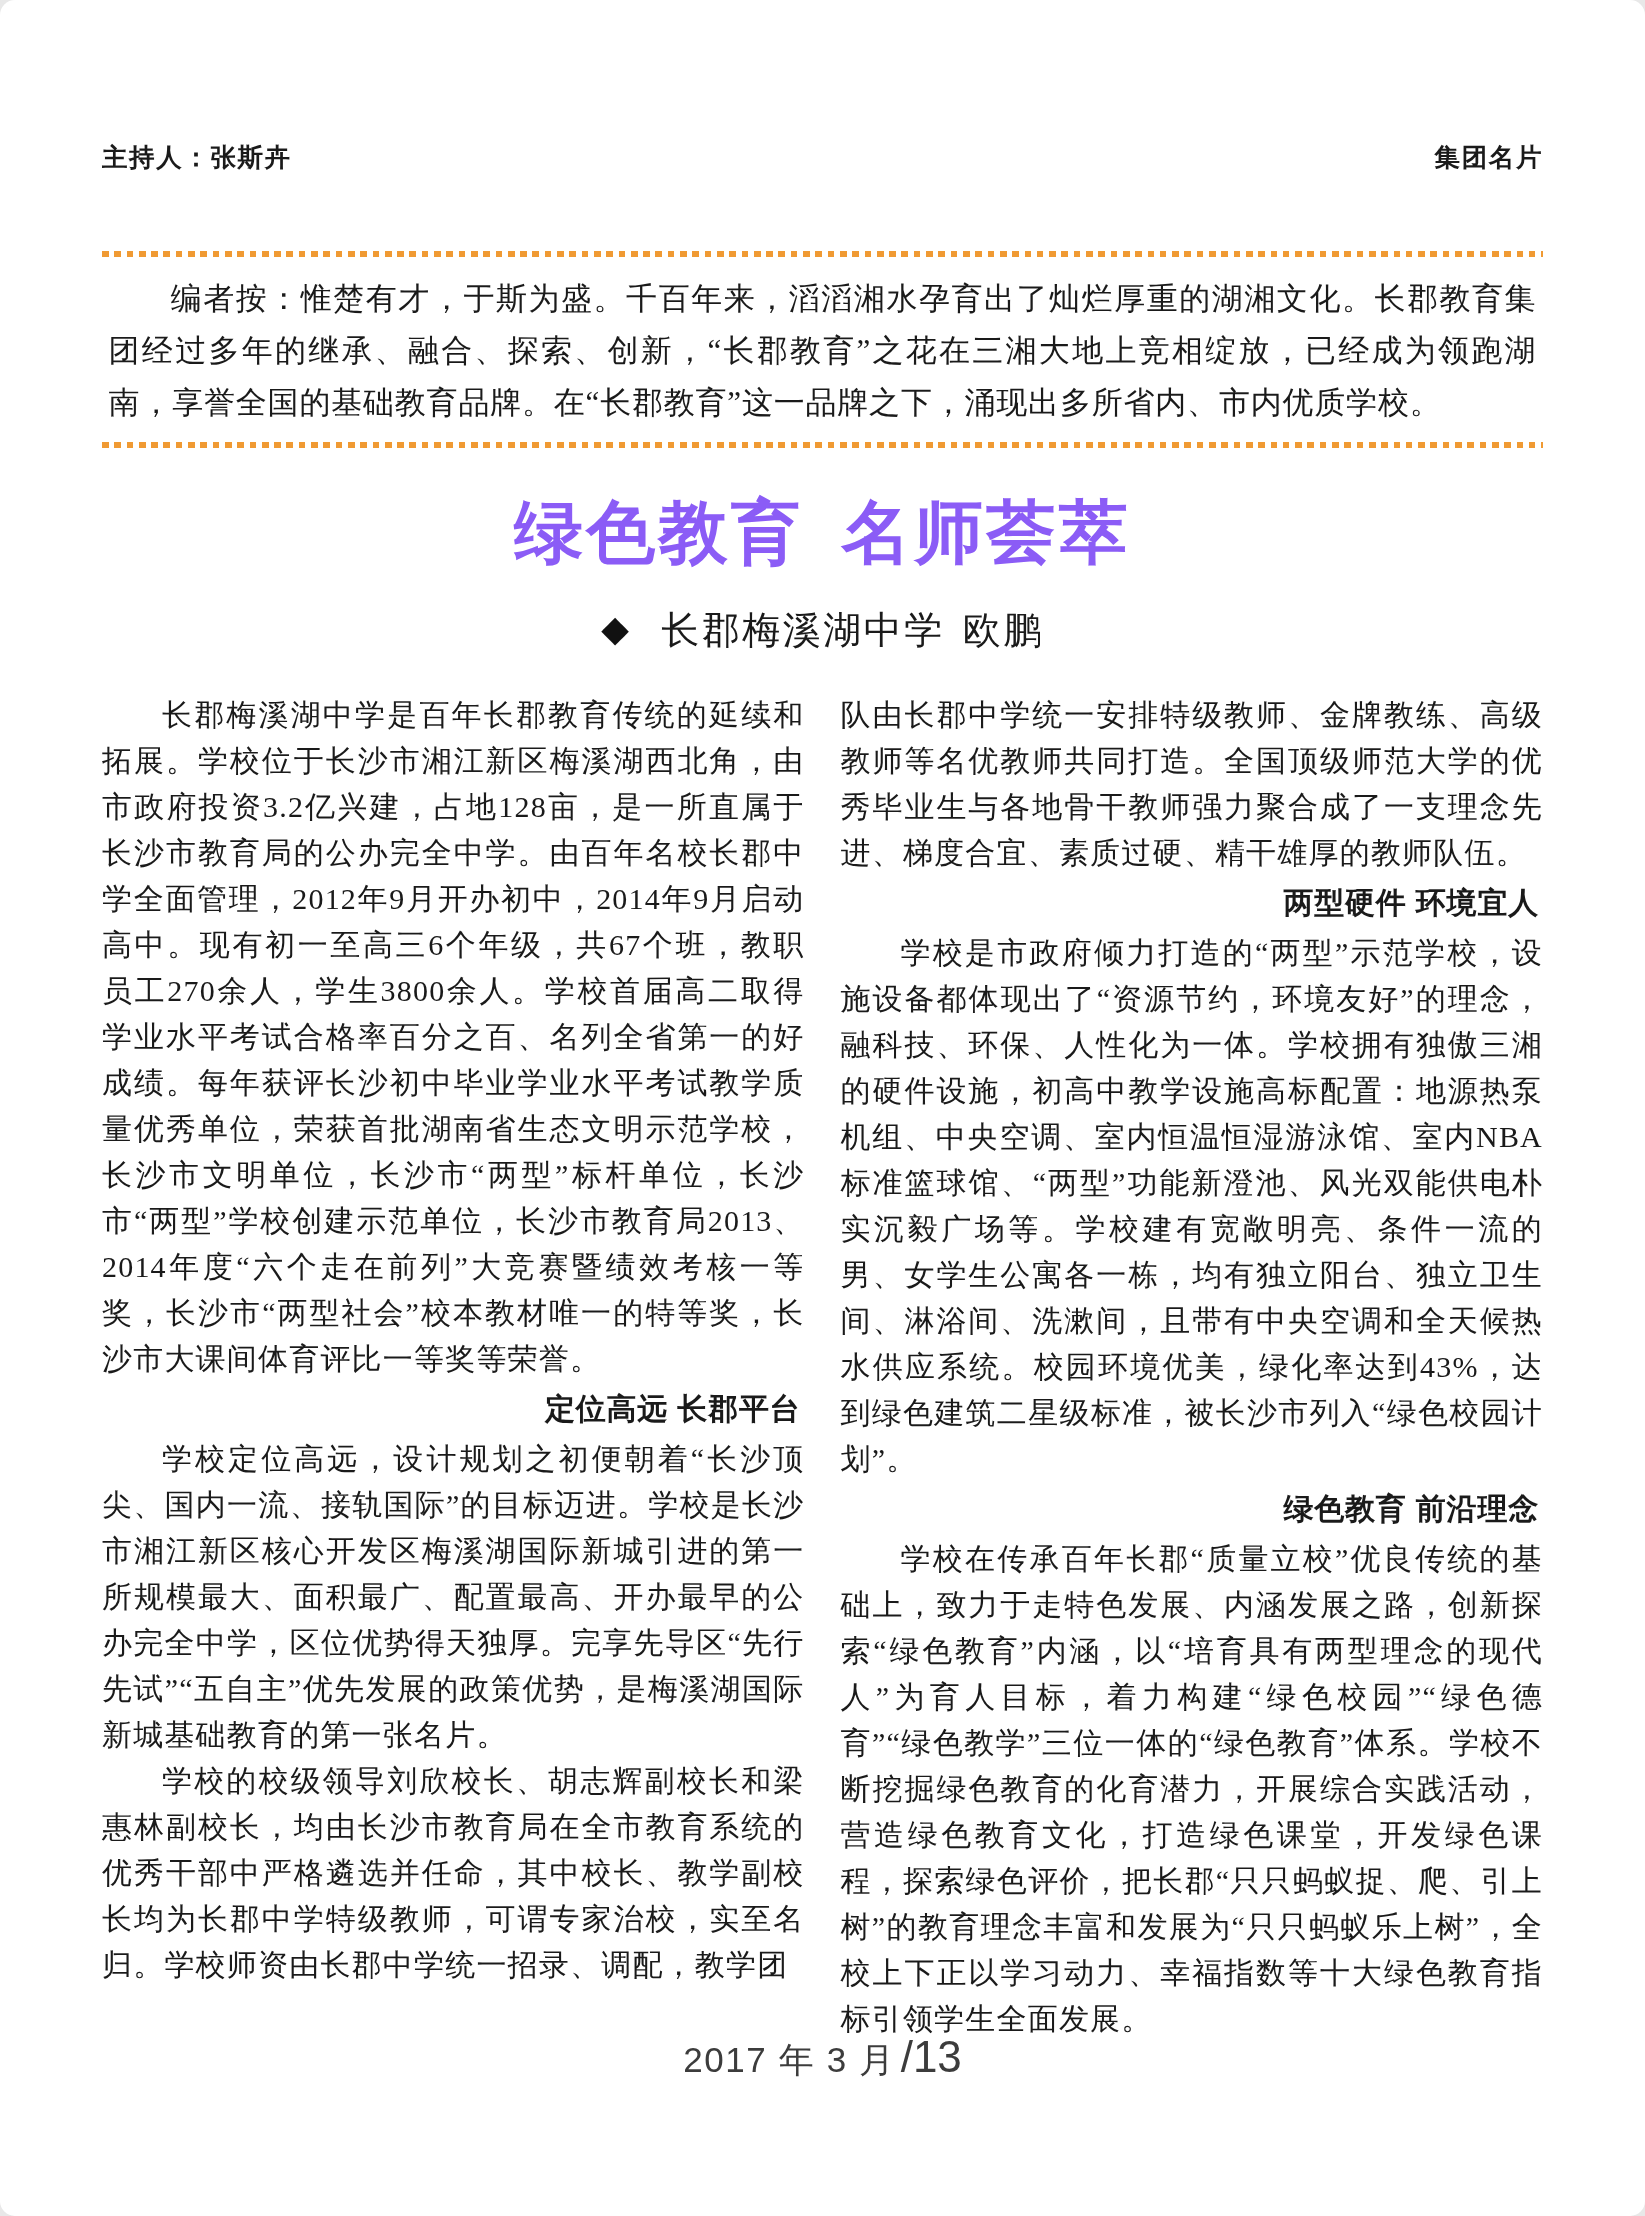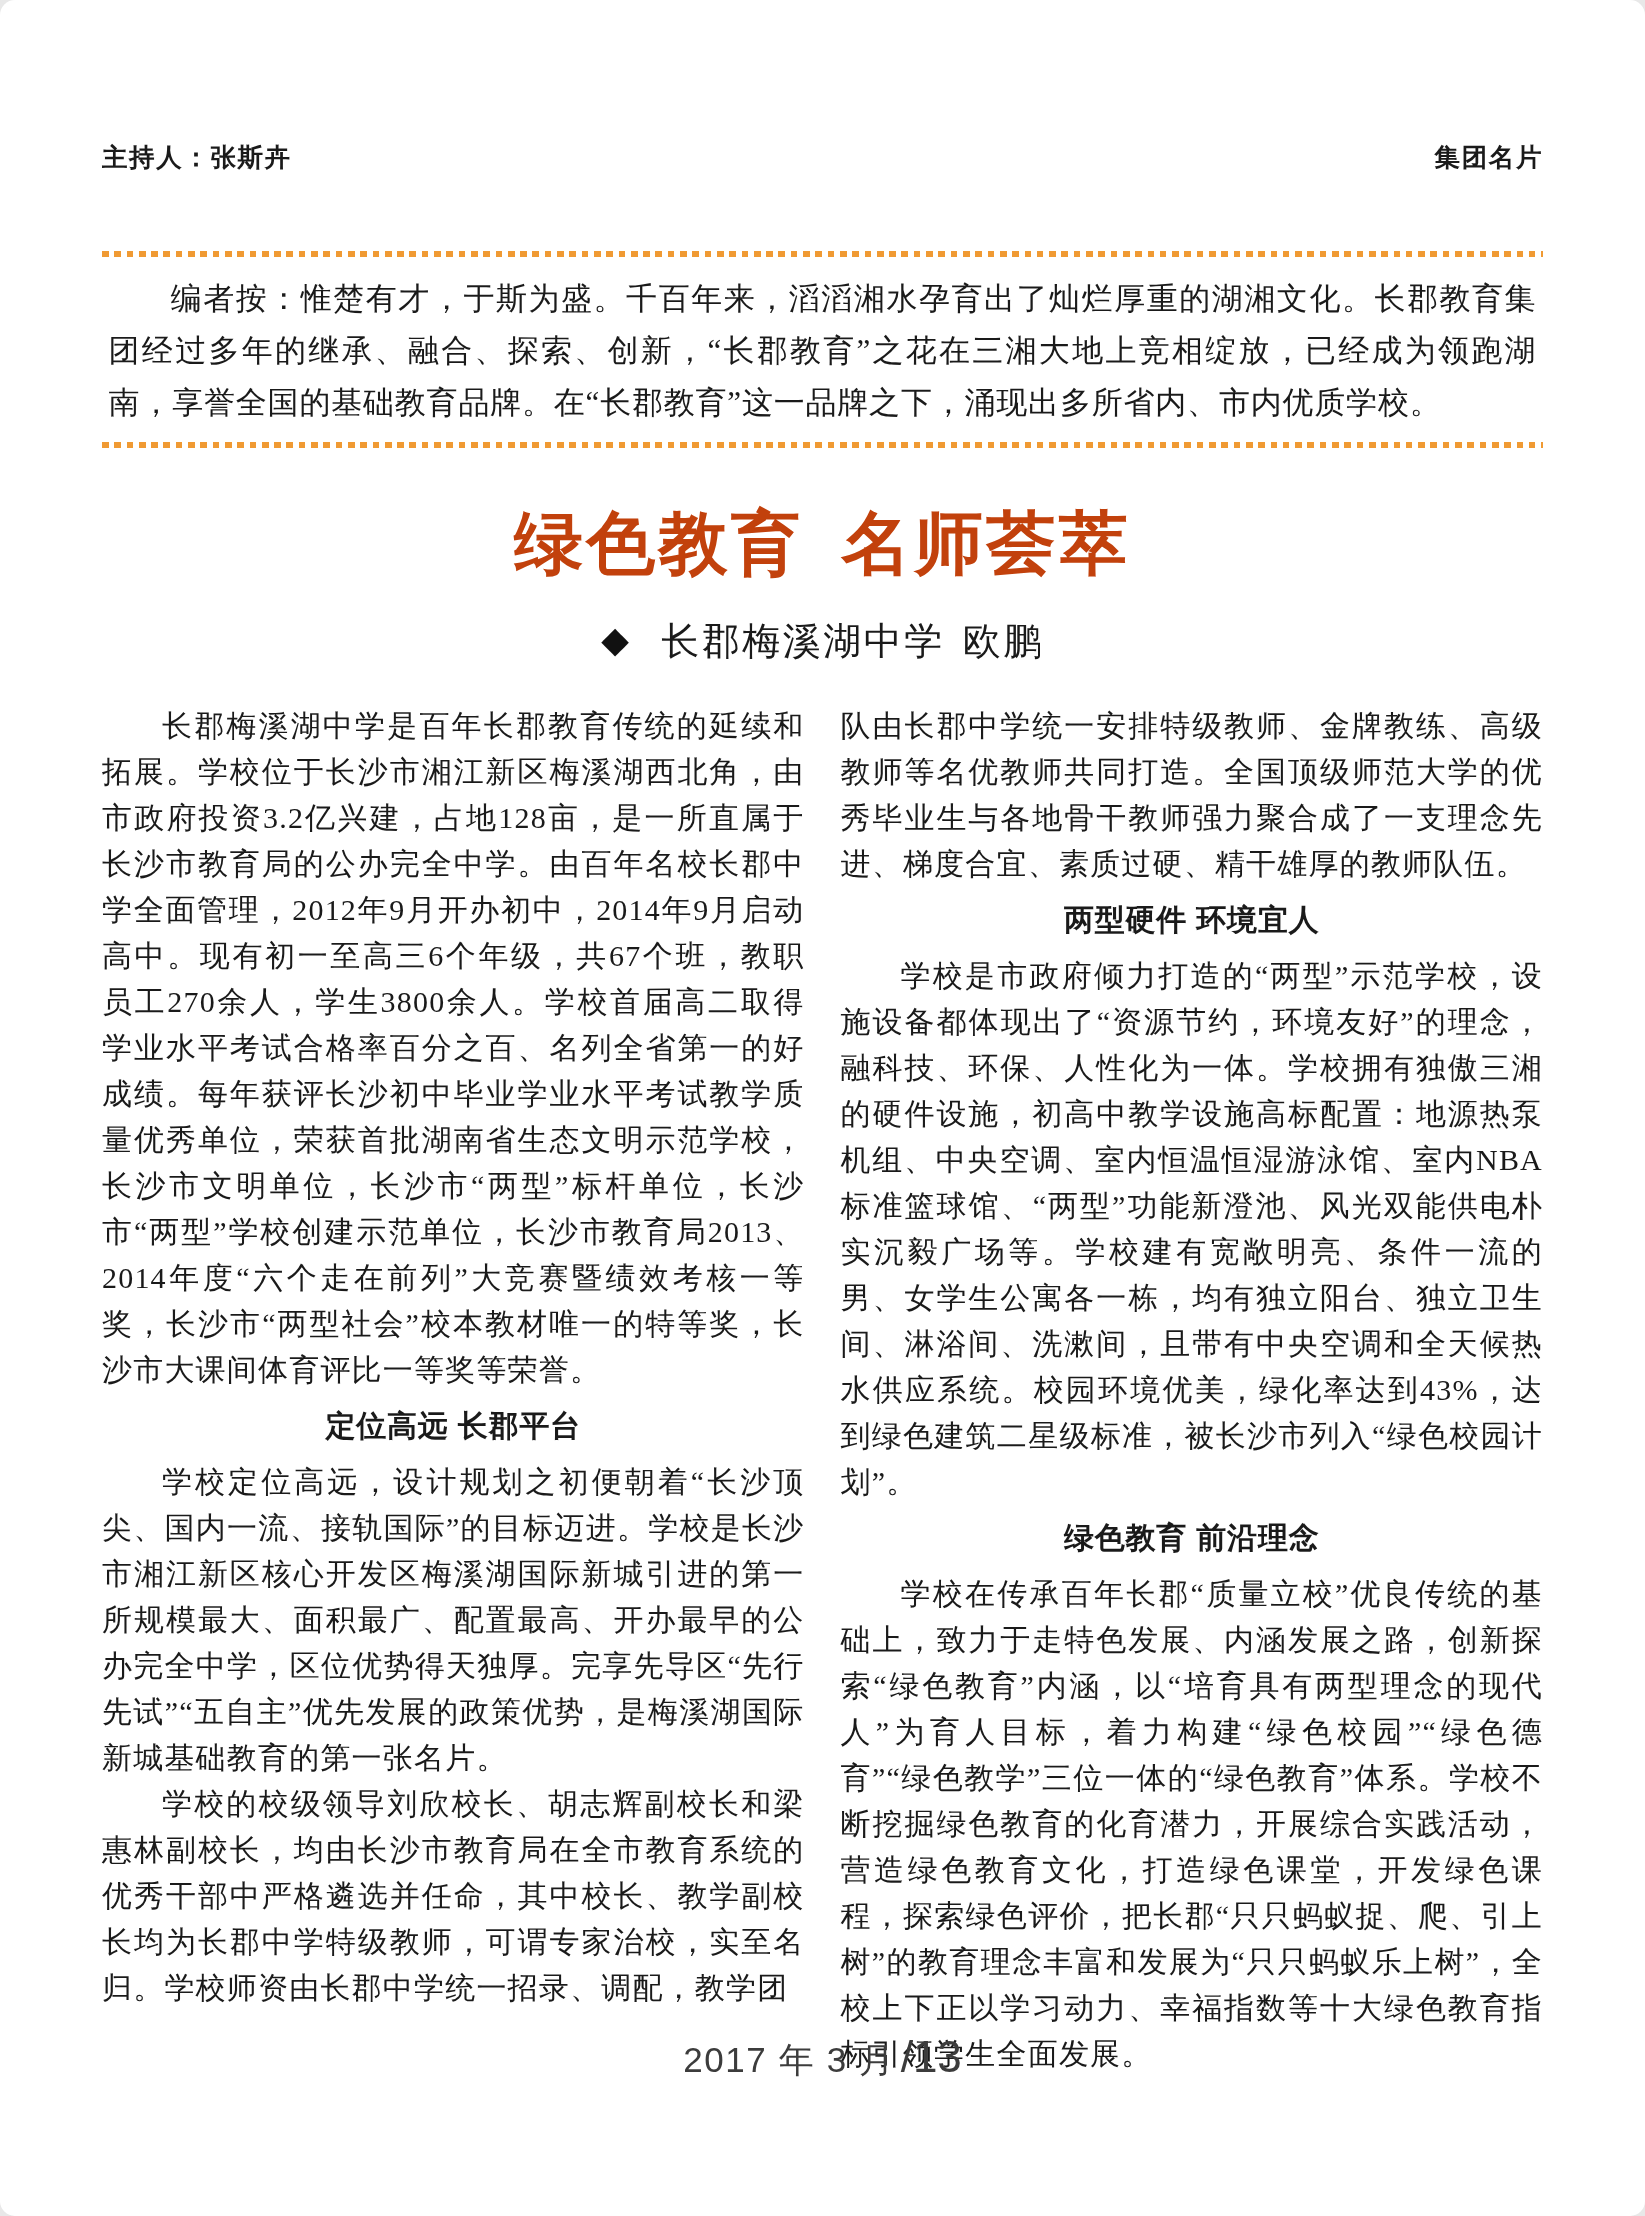--- a/index.html
+++ b/index.html
@@ -34,25 +34,25 @@
   
   .note {
     margin:16.5px 6.6px 0 6.6px;
     font-size:31px; line-height:52px;
     text-indent:2em; text-align:justify;
     letter-spacing:0.8px;
   }
 
   
   .title {
-    margin:50px 0 0 0;
+    margin:39px 0 0 0;
     text-align:center;
     font-size:69px; font-weight:bold;
     letter-spacing:3.3px; word-spacing:18px;
-    color:#c2410c;
+    color:#8b5cf6;
   }
 
   .byline {
     margin-top:26px;
     text-align:center;
     font-size:38px; letter-spacing:2.5px;
   }
   .byline .diamond { font-size:36px; margin-right:30px; position:relative; top:-2.5px; color:#111; }
   .byline .author { margin-left:18px; }
 
@@ -60,23 +60,23 @@
   .columns { display:flex; gap:36px; margin-top:36px; }
   .col { flex:1 1 0; min-width:0; }
   .para {
     margin:0;
     font-size:30px; line-height:46px;
     letter-spacing:1.2px;
     text-align:justify;
   }
   .para.indent { text-indent:2em; }
   .subhead {
-    margin:10px;
+    margin:4px;
     font-size:30px; line-height:46px;
-    text-align:center; font-weight:bold;
+    text-align:right; font-weight:bold;
     font-family:"Liberation Sans","DejaVu Sans",sans-serif;
     letter-spacing:0.8px;
   }
 
   
   .page-footer {
     position:absolute; left:0; right:0; top:2032px;
     text-align:center;
     font-family:"Liberation Sans","DejaVu Sans",sans-serif;
     color:#3c3c3c;

